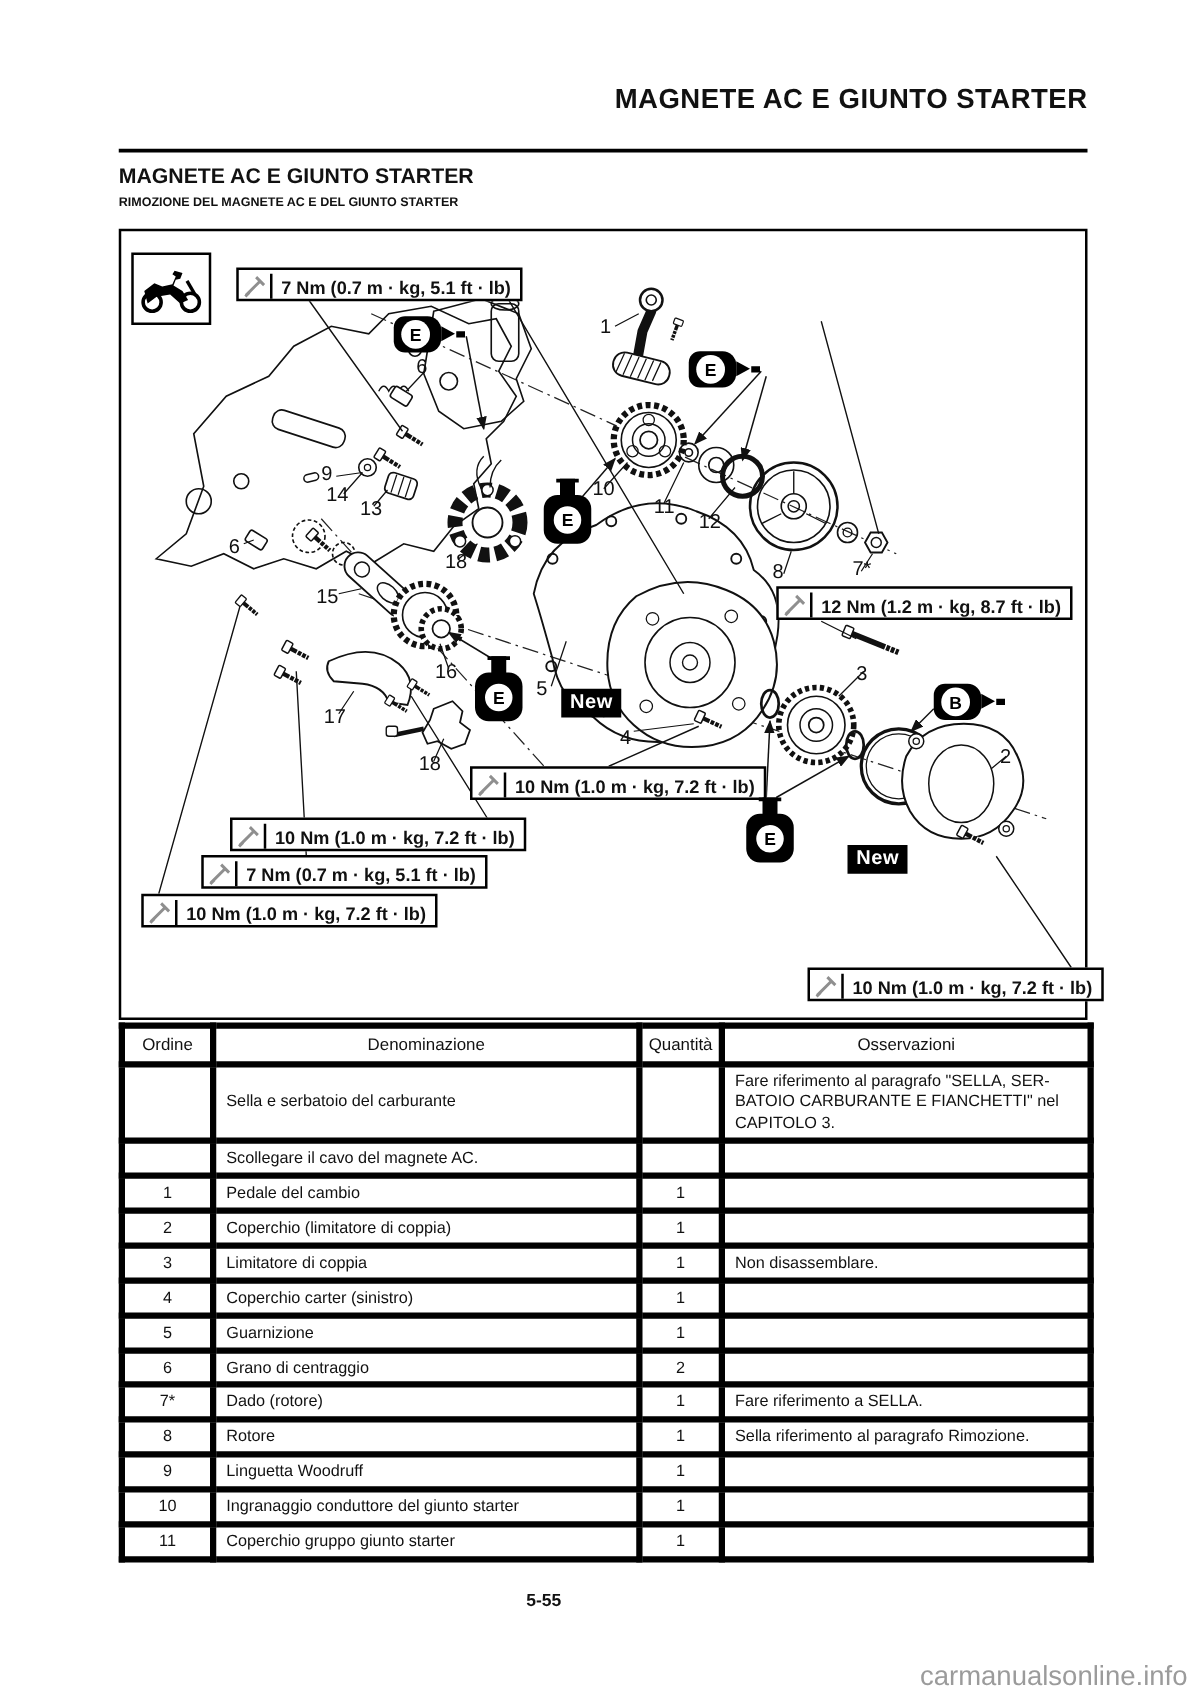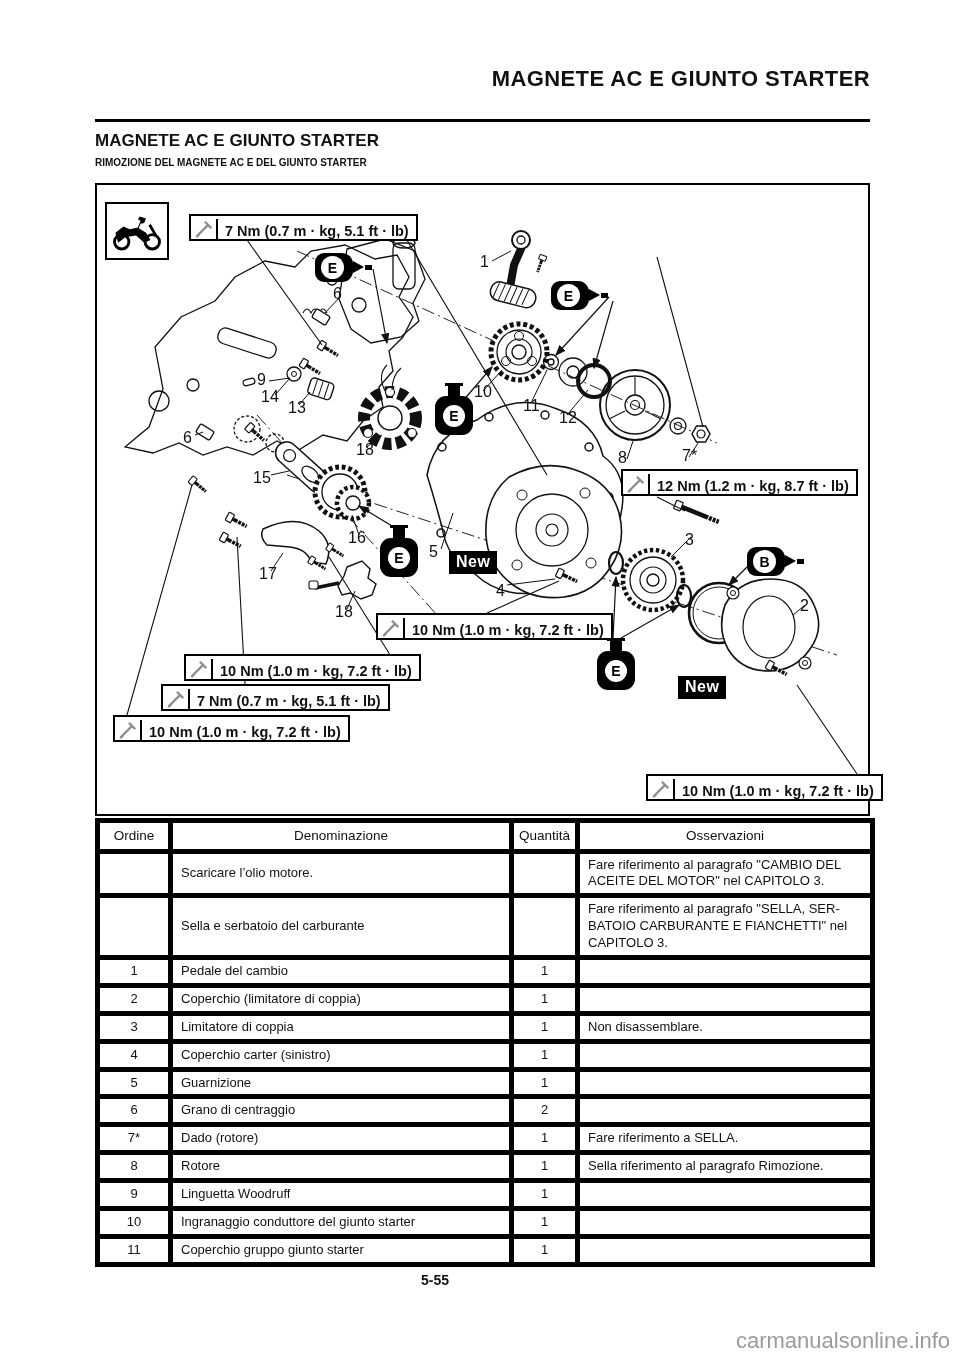--- a/index.html
+++ b/index.html
@@ -390,31 +390,31 @@
     <tr>
       <th>Ordine</th>
       <th>Denominazione</th>
       <th>Quantità</th>
       <th>Osservazioni</th>
     </tr>
   </thead>
   <tbody>
     <tr>
       <td class="c-ord"></td>
-      <td>Scaricare l’olio motore.</td>
-      <td class="c-qty"></td>
-      <td>Fare riferimento al paragrafo "CAMBIO DEL ACEITE DEL MOTOR" nel CAPITOLO 3.</td>
-    </tr>
-    <tr>
-      <td class="c-ord"></td>
       <td>Sella e serbatoio del carburante</td>
       <td class="c-qty"></td>
       <td>Fare riferimento al paragrafo "SELLA, SER-BATOIO CARBURANTE E FIANCHETTI" nel CAPITOLO 3.</td>
     </tr>
     <tr>
+      <td class="c-ord"></td>
+      <td>Scollegare il cavo del magnete AC.</td>
+      <td class="c-qty"></td>
+      <td></td>
+    </tr>
+    <tr>
       <td class="c-ord">1</td>
       <td>Pedale del cambio</td>
       <td class="c-qty">1</td>
       <td></td>
     </tr>
     <tr>
       <td class="c-ord">2</td>
       <td>Coperchio (limitatore di coppia)</td>
       <td class="c-qty">1</td>
       <td></td>

